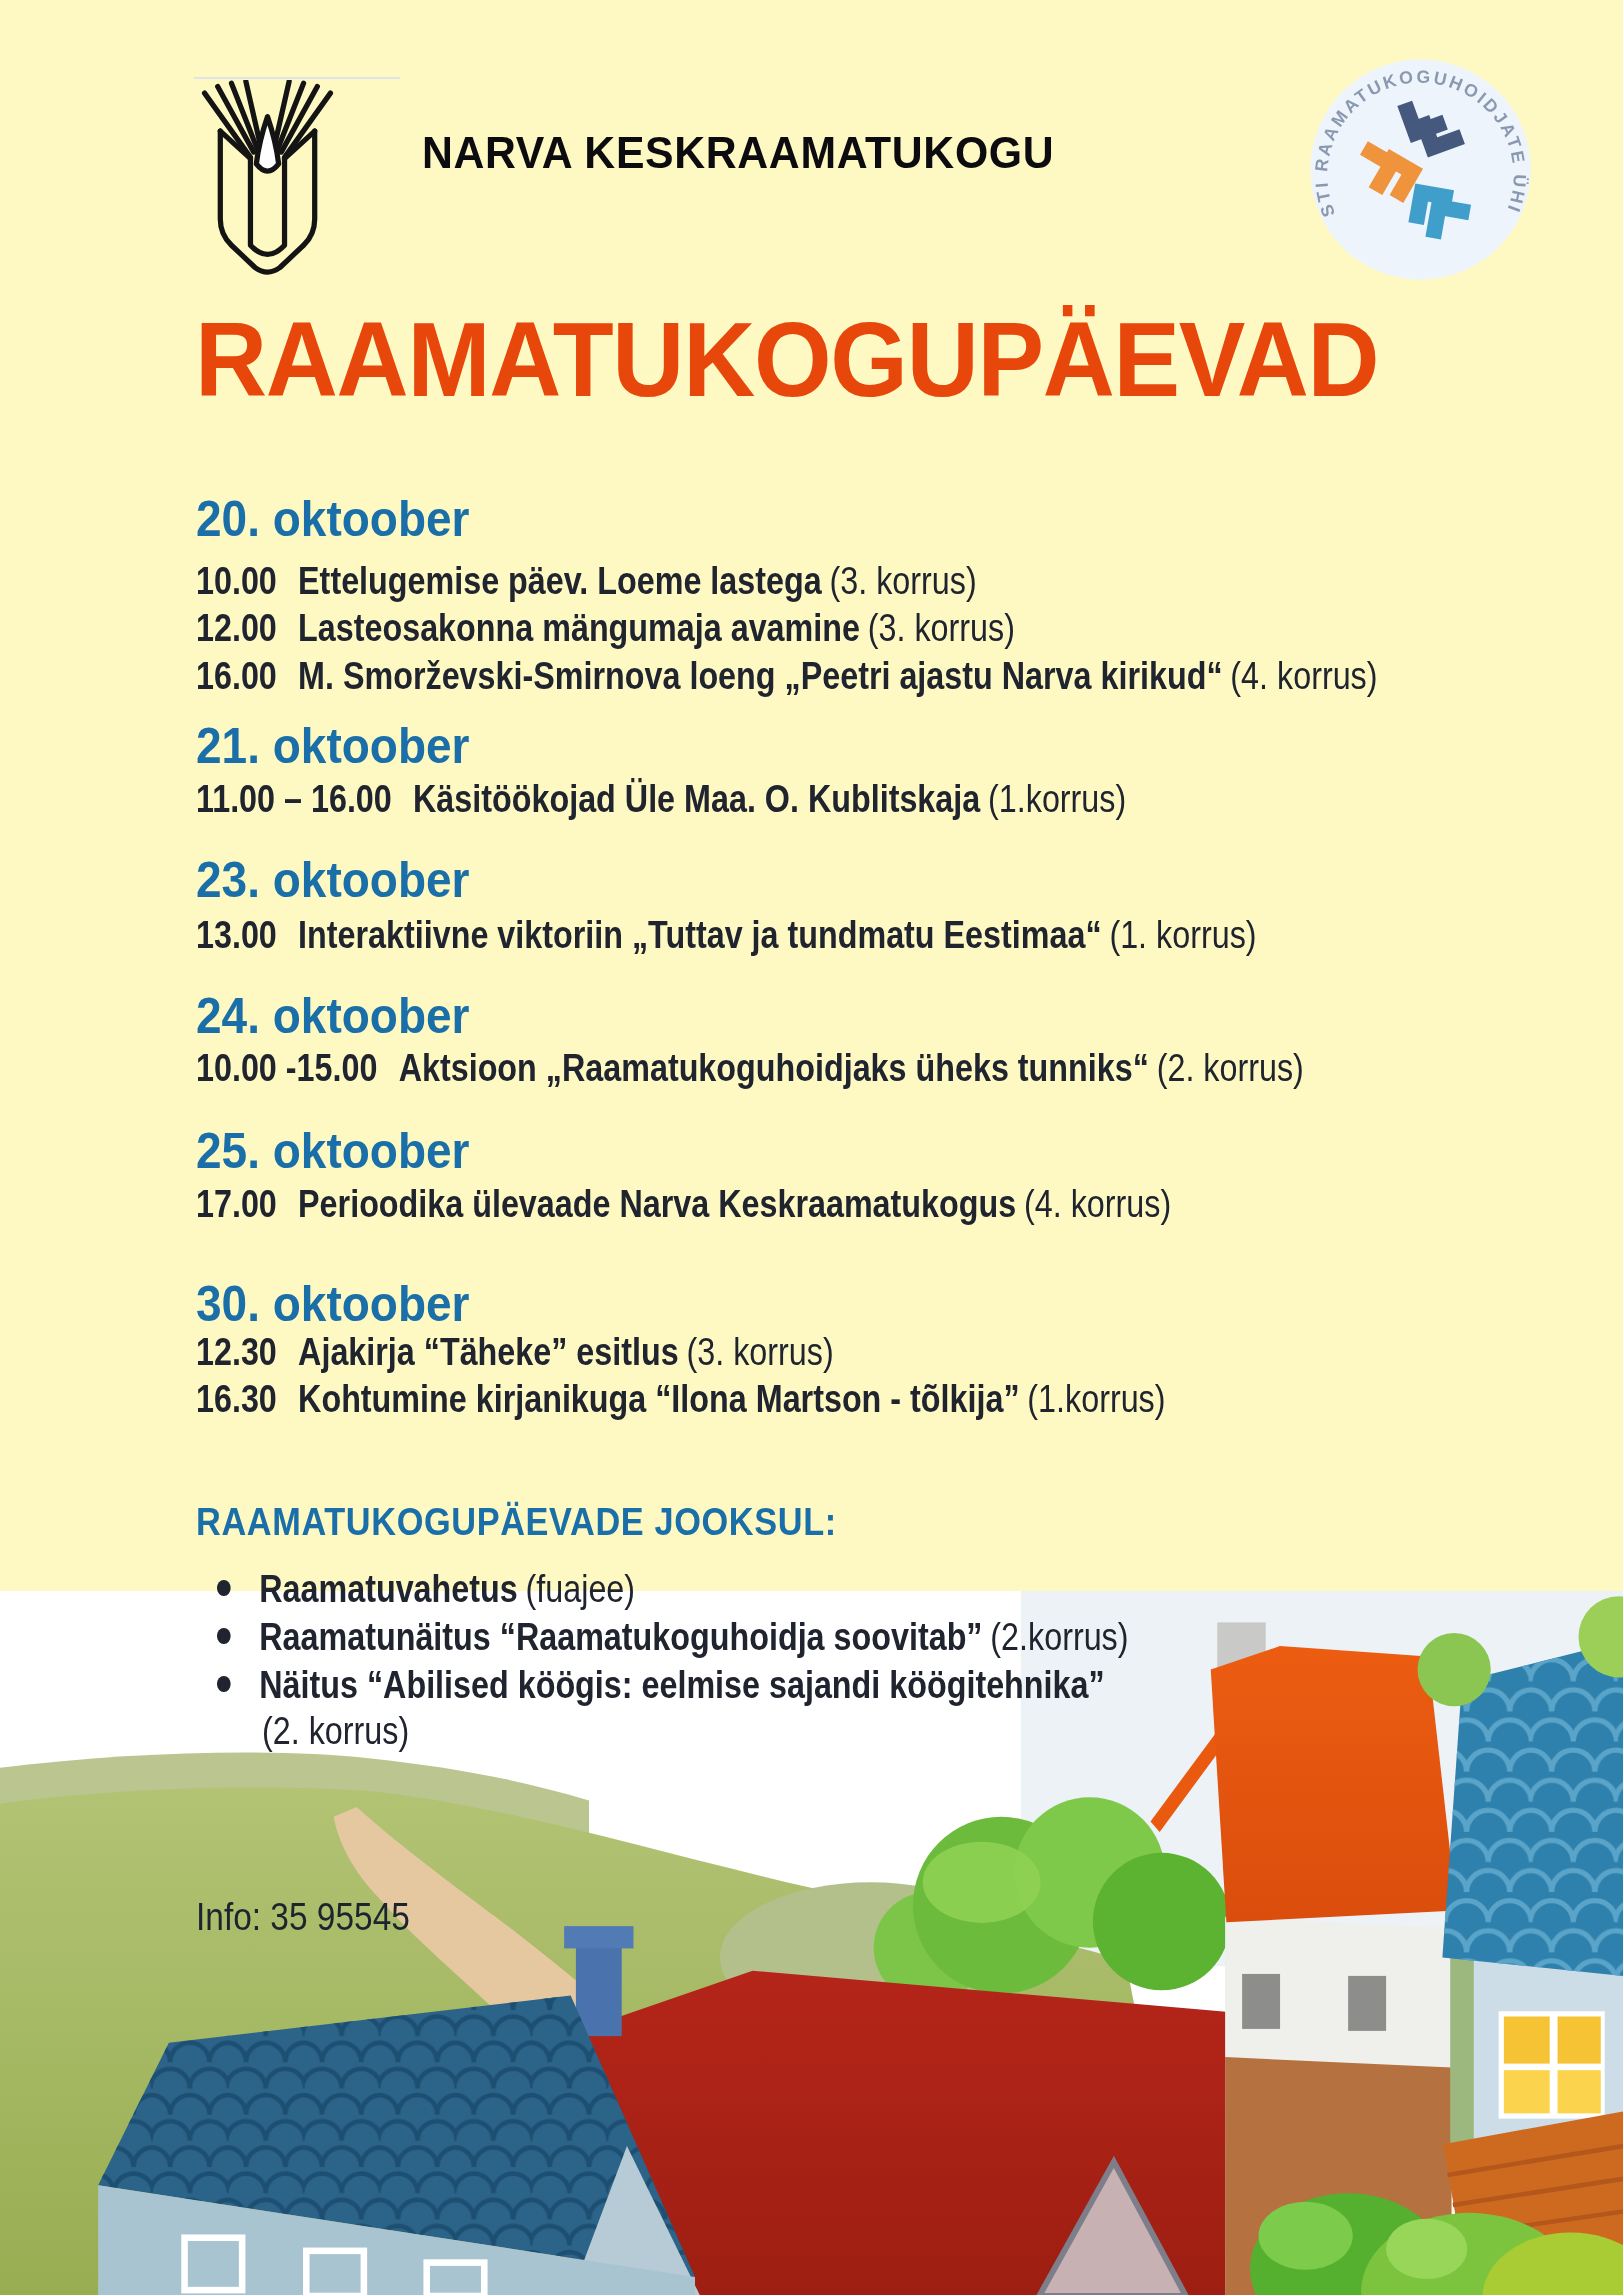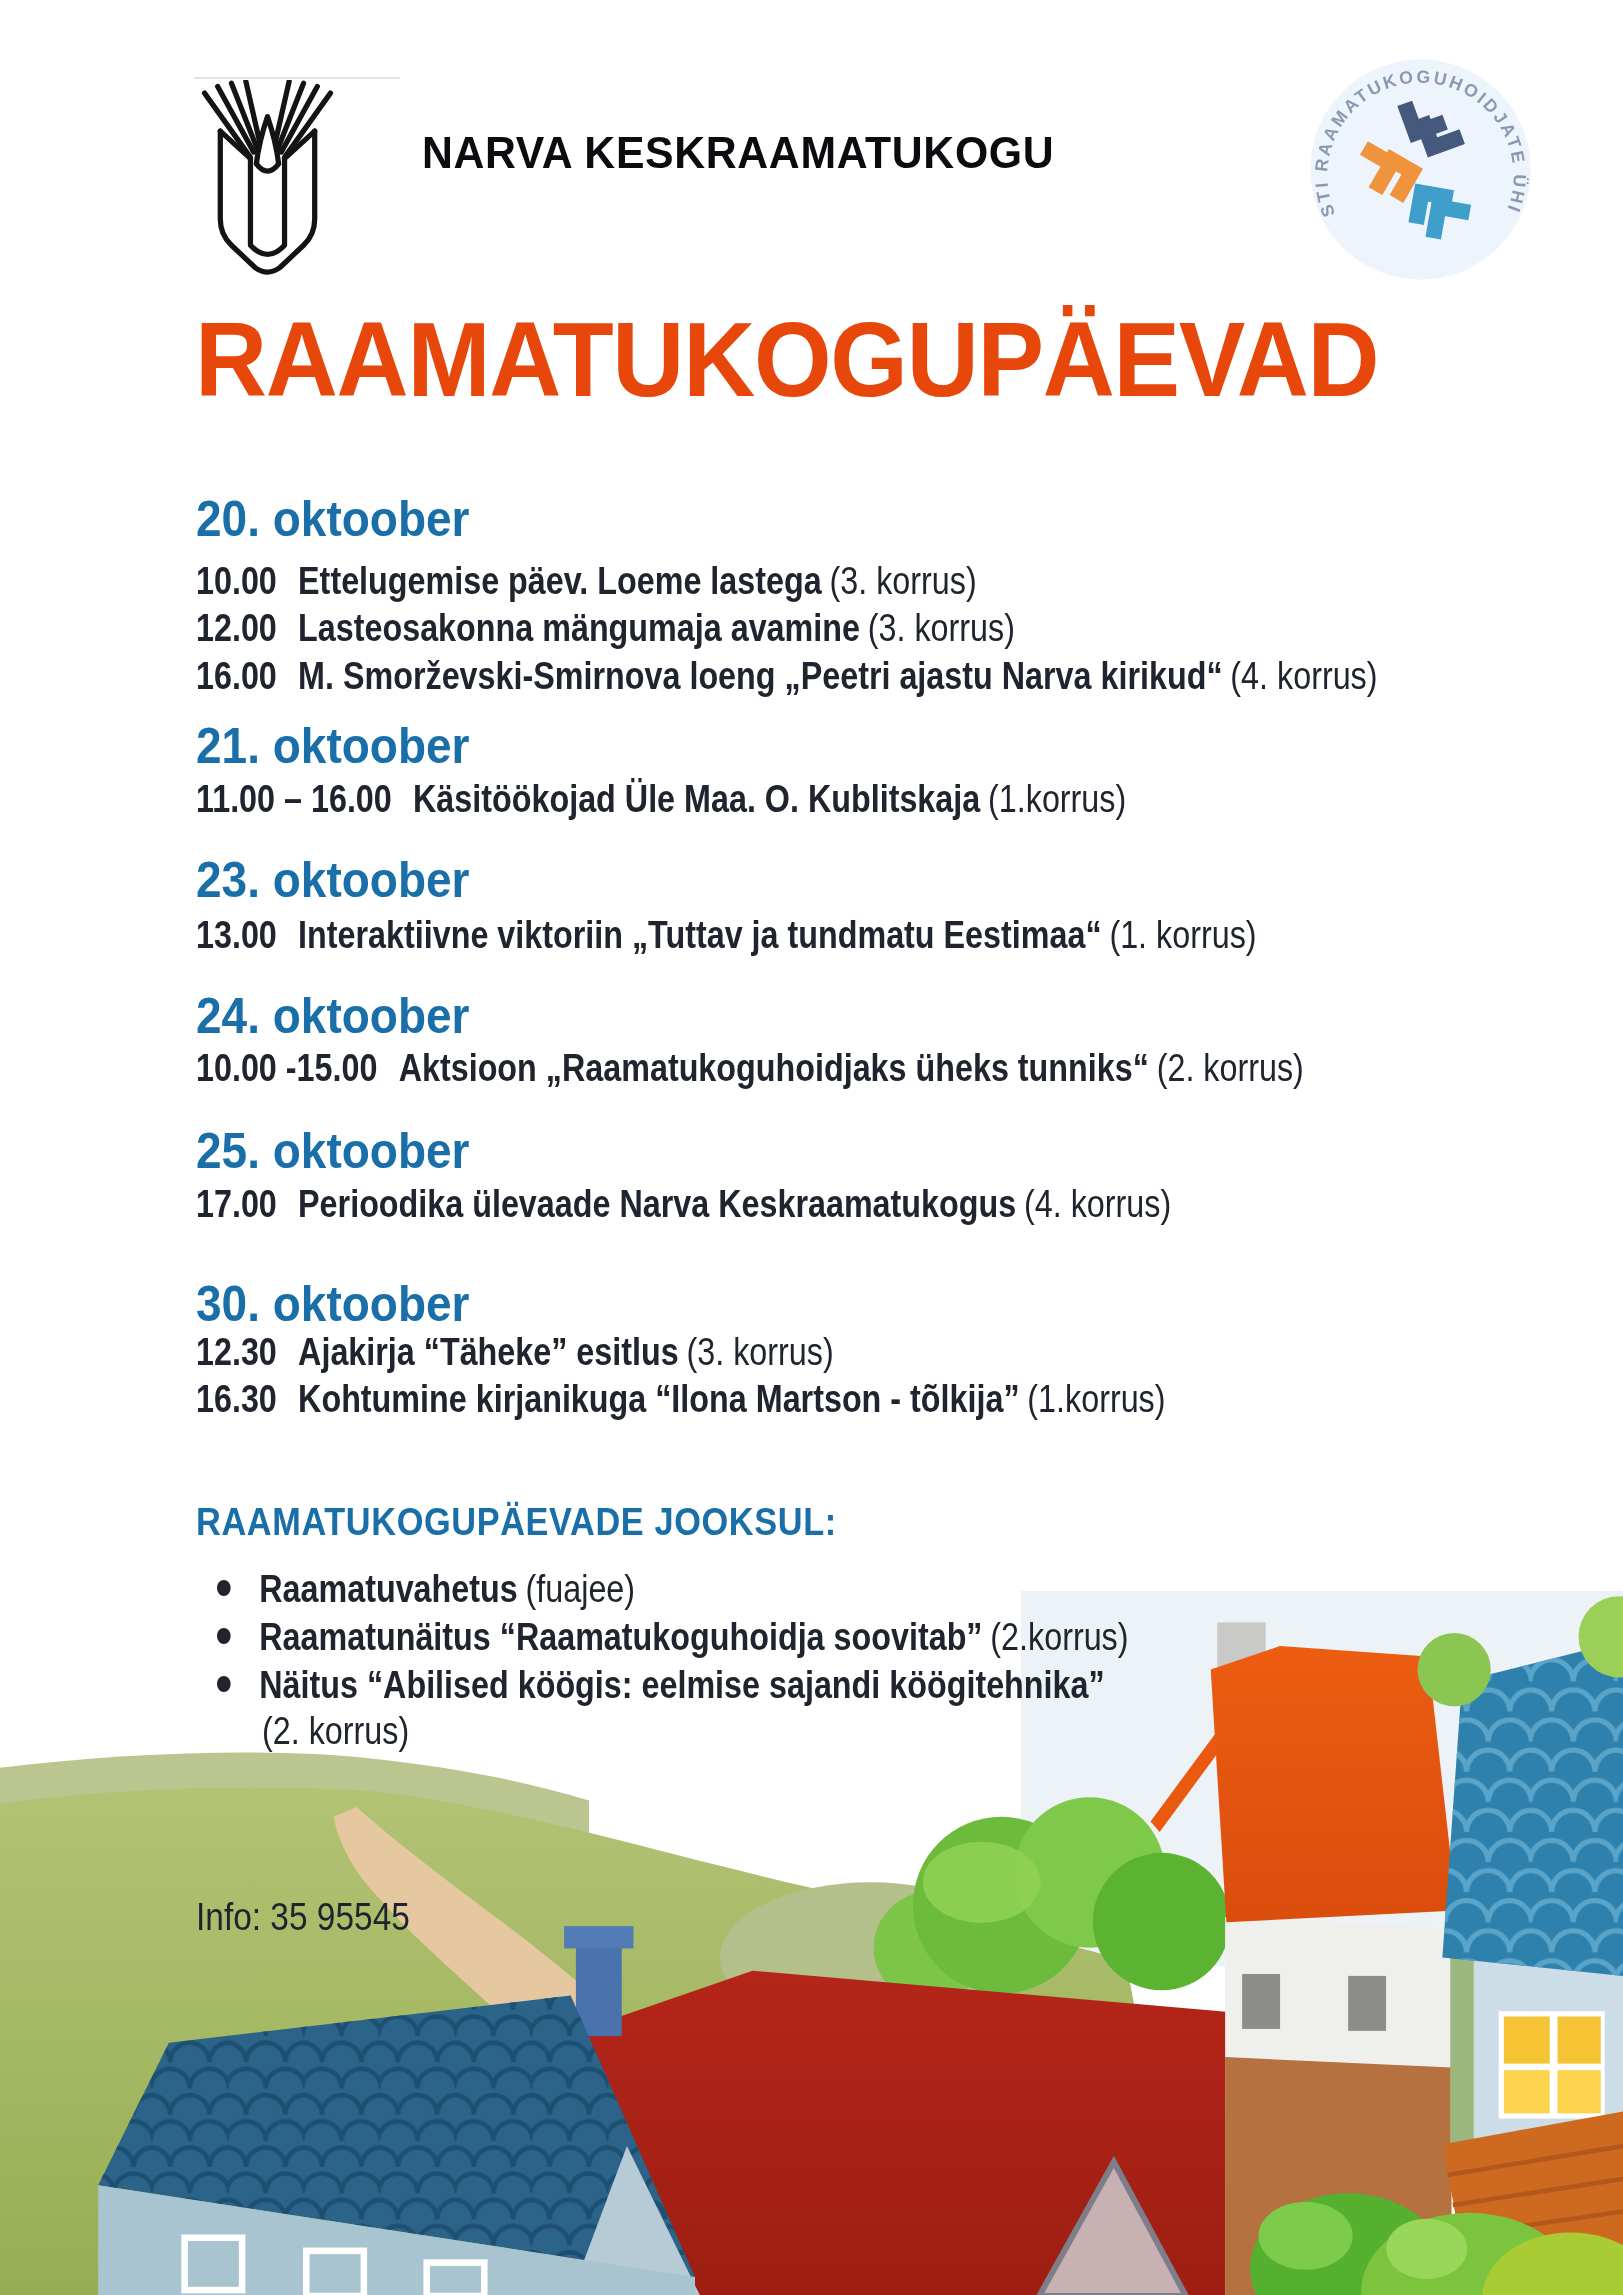--- a/index.html
+++ b/index.html
@@ -1,17 +1,17 @@
 <!DOCTYPE html>
 <html style="font-size:10.5px"><head>
 <meta charset="utf-8">
 <style>
   html,body{margin:0;padding:0;background:#888;}
   .page{
-    position:relative;width:1623px;height:2295px;background:#ffffff;
+    position:relative;width:1623px;height:2295px;background:#fef9c3;
     overflow:hidden;font-family:"Liberation Sans",sans-serif;
   }
   .abs{position:absolute;white-space:nowrap;z-index:2;}
   .logo-line{position:absolute;left:194px;top:77px;width:206px;height:2px;background:#dfe4ea;z-index:2;}
   .book{position:absolute;left:194px;top:80px;width:147px;height:198px;z-index:2;}
   .assoc{position:absolute;left:1309px;top:58px;width:223px;height:223px;z-index:2;}
   .org{left:422px;top:127px;font-size:45px;font-weight:700;color:#0c0c10;
        letter-spacing:0.7px;transform:scaleX(.95);transform-origin:0 0;}
   .title{left:195px;top:300px;font-size:105px;font-weight:700;color:#e8470c;
          letter-spacing:-1.3px;margin:0;transform:scaleX(.95);transform-origin:0 0;}

